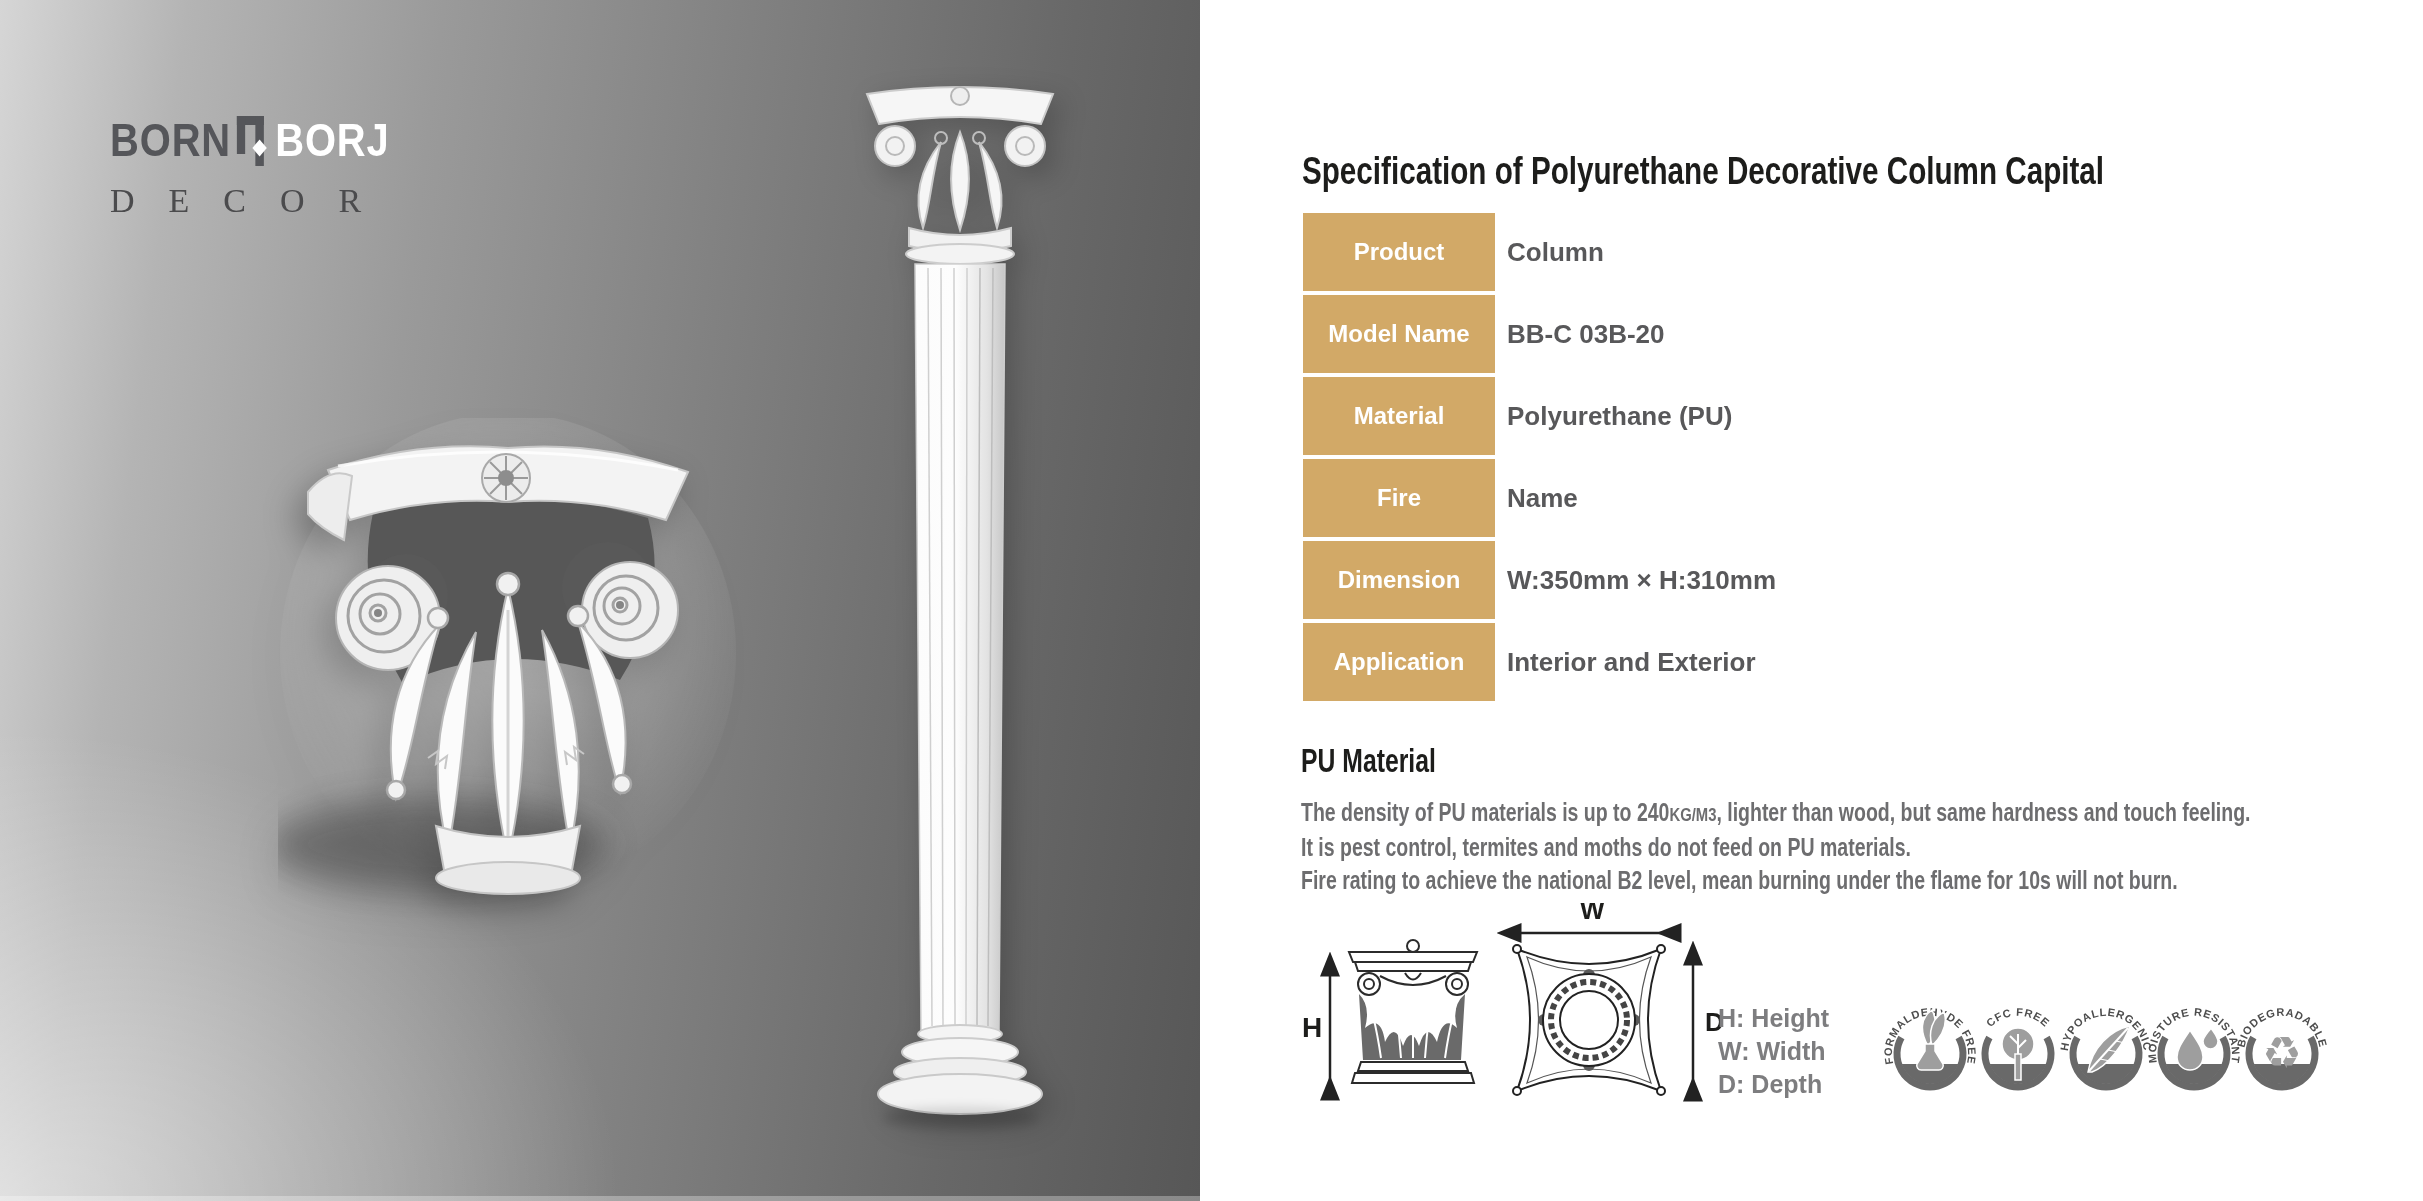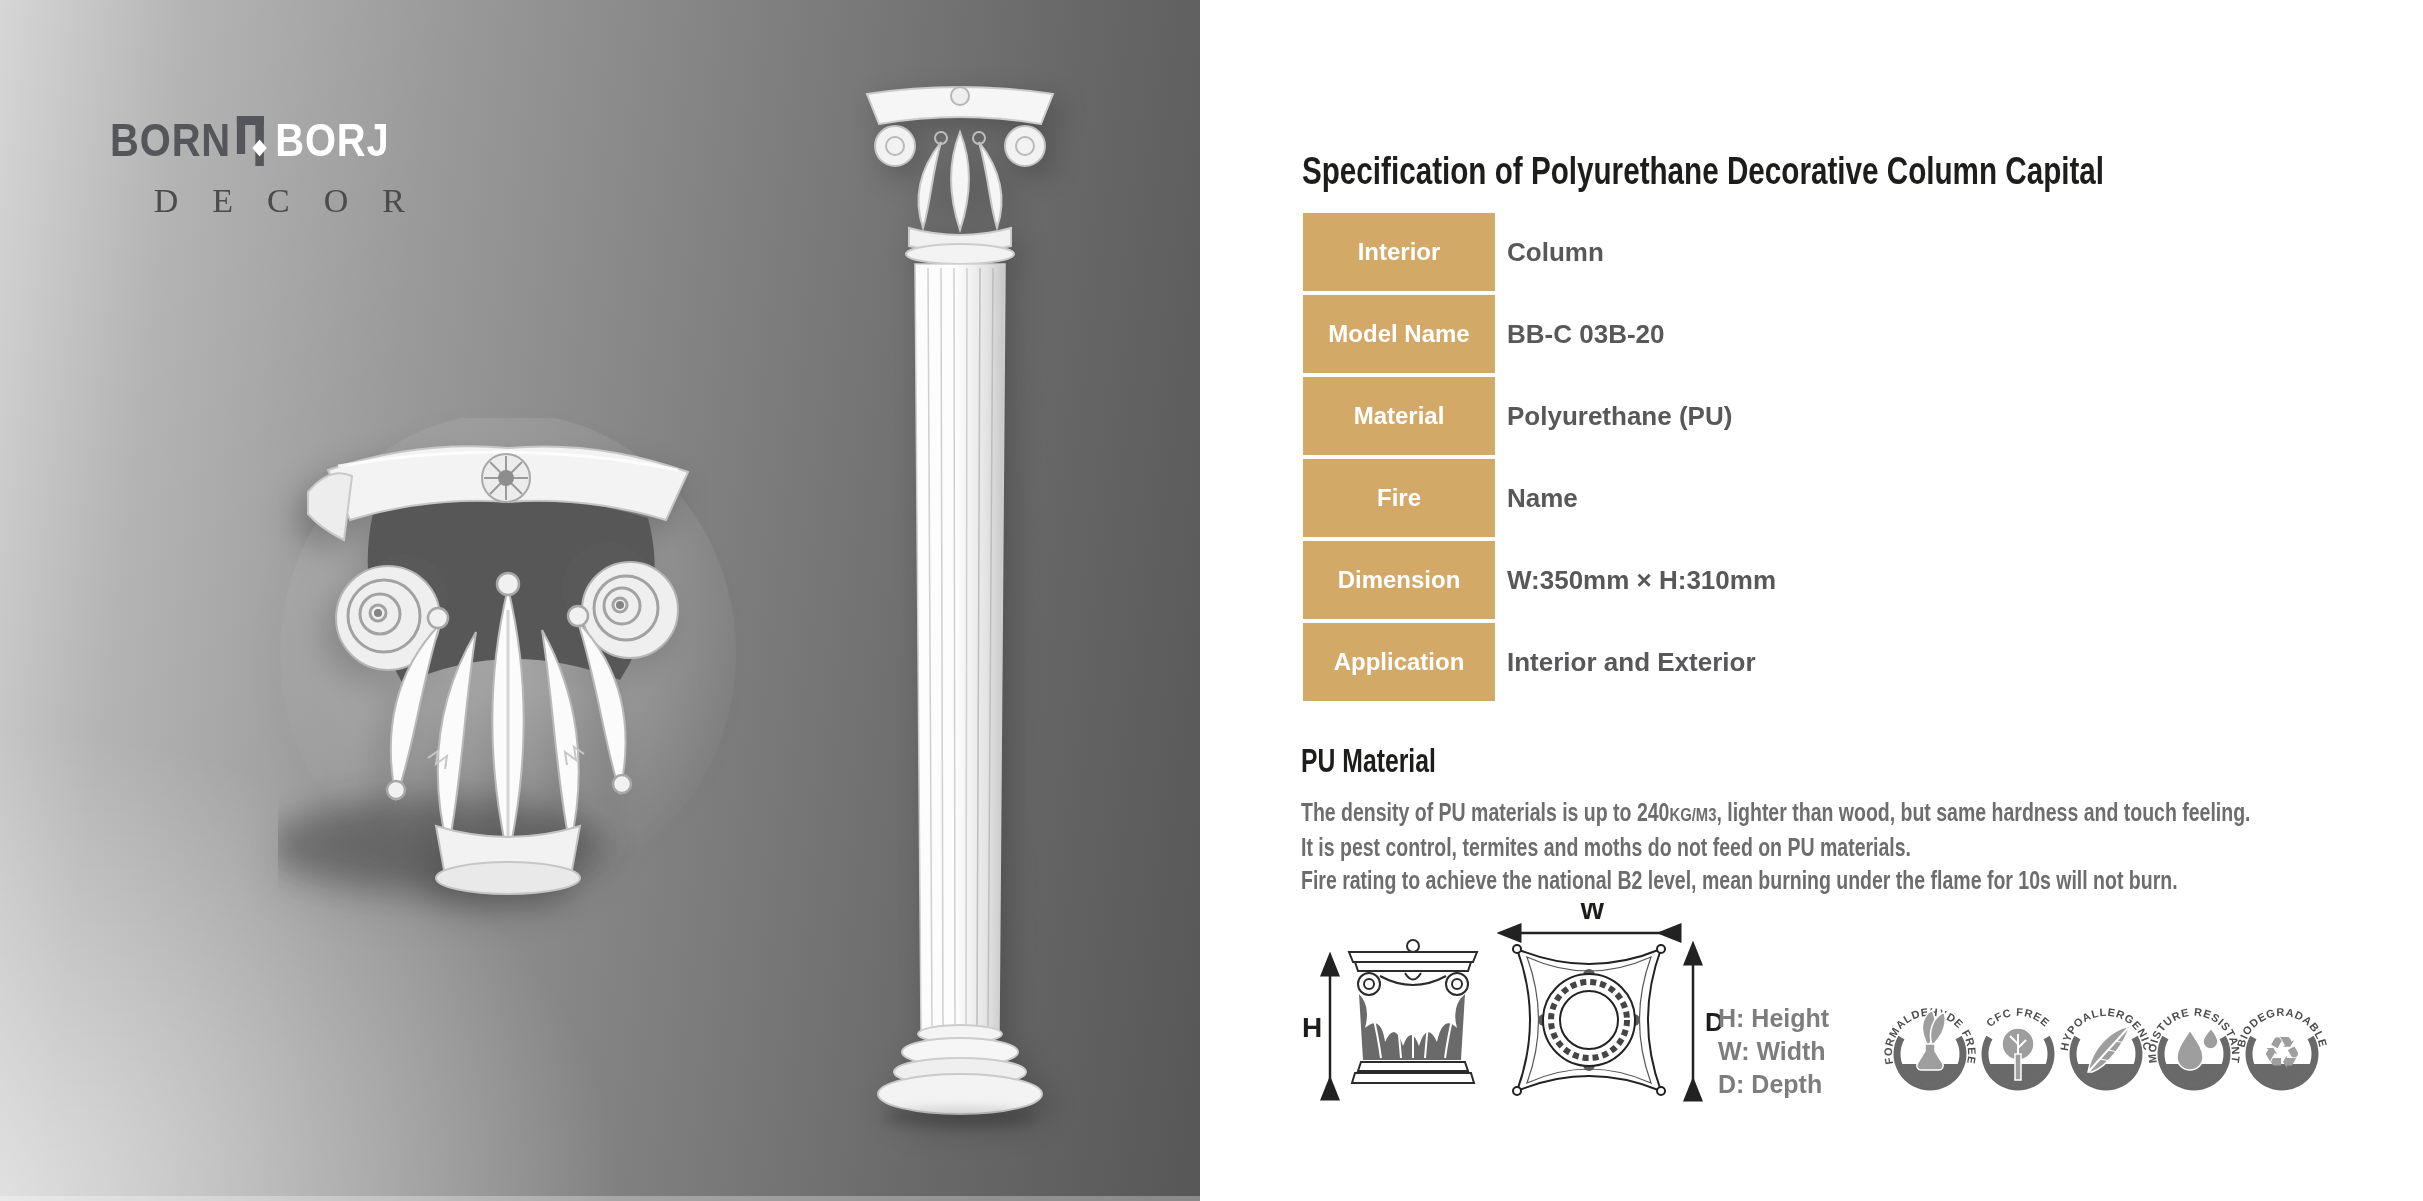--- a/index.html
+++ b/index.html
@@ -9,21 +9,21 @@
   
   .left-panel{position:absolute;left:0;top:0;width:1200px;height:1201px;
     background-image:
       radial-gradient(1000px 760px at 0% 100%, rgba(255,255,255,0.55), rgba(255,255,255,0) 62%),
       linear-gradient(97deg,#d6d6d6 0%,#b4b4b4 14%,#9a9a9a 33%,#828282 55%,#686868 80%,#575757 100%);
   }
   .left-panel::after{content:"";position:absolute;left:0;bottom:0;width:100%;height:5px;
     background:rgba(255,255,255,0.30);}
 
   
-  .logo{position:absolute;left:110px;top:116px;text-align:right;}
+  .logo{position:absolute;left:110px;top:116px;}
   .logo-line1{display:flex;align-items:flex-start;gap:7px;transform:scaleX(.85);transform-origin:0 0;}
   .brand-primary{font-size:47px;font-weight:bold;color:#55565a;letter-spacing:1px;line-height:1;}
   .brand-secondary{font-size:47px;font-weight:bold;color:#ffffff;letter-spacing:1px;line-height:1;}
   .brand-sub{margin-top:12px;font-family:"Liberation Serif",serif;font-size:34px;color:#4b4b4d;
     letter-spacing:34px;line-height:1;white-space:nowrap;}
 
   .capital-photo{position:absolute;left:278px;top:418px;width:460px;height:500px;
     filter:drop-shadow(-10px 14px 16px rgba(0,0,0,0.28));}
   .column-photo{position:absolute;left:845px;top:78px;width:230px;height:1060px;
     filter:drop-shadow(8px 10px 14px rgba(0,0,0,0.22));}
@@ -200,21 +200,21 @@
       <ellipse cx="115" cy="1040" rx="78" ry="10" fill="#000000" opacity="0.15" filter="url(#soft2)"></ellipse>
     </svg>
   </div>
 
   <div class="right-panel">
 
     <div class="page-title">Specification of Polyurethane Decorative Column Capital</div>
 
     <div class="spec-table">
       <div class="spec-row">
-        <div class="spec-label">Interior</div>
+        <div class="spec-label">Product</div>
         <div class="spec-value">Column</div>
       </div>
       <div class="spec-row">
         <div class="spec-label">Model Name</div>
         <div class="spec-value">BB-C 03B-20</div>
       </div>
       <div class="spec-row">
         <div class="spec-label">Material</div>
         <div class="spec-value">Polyurethane (PU)</div>
       </div>

